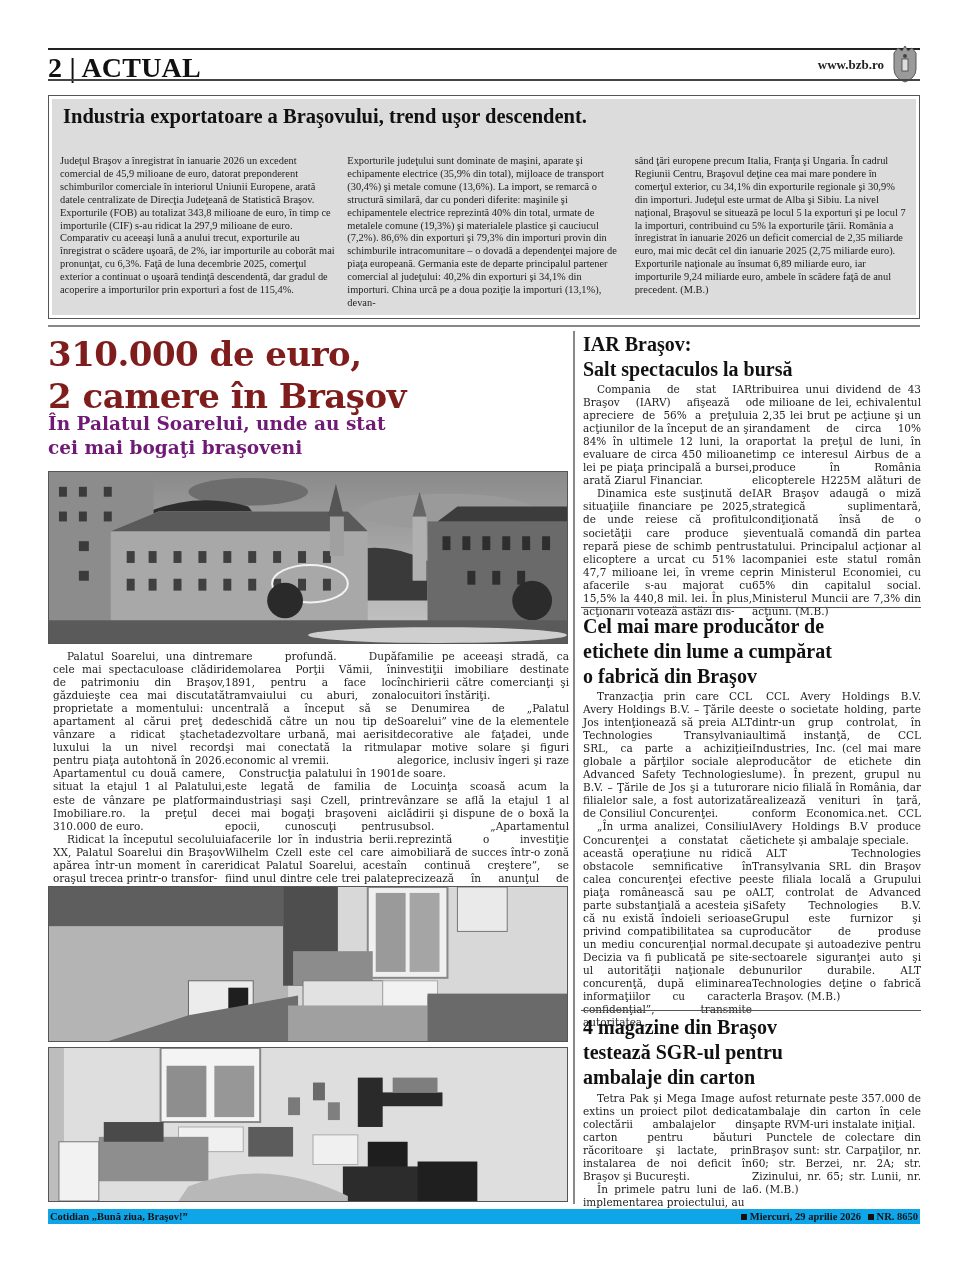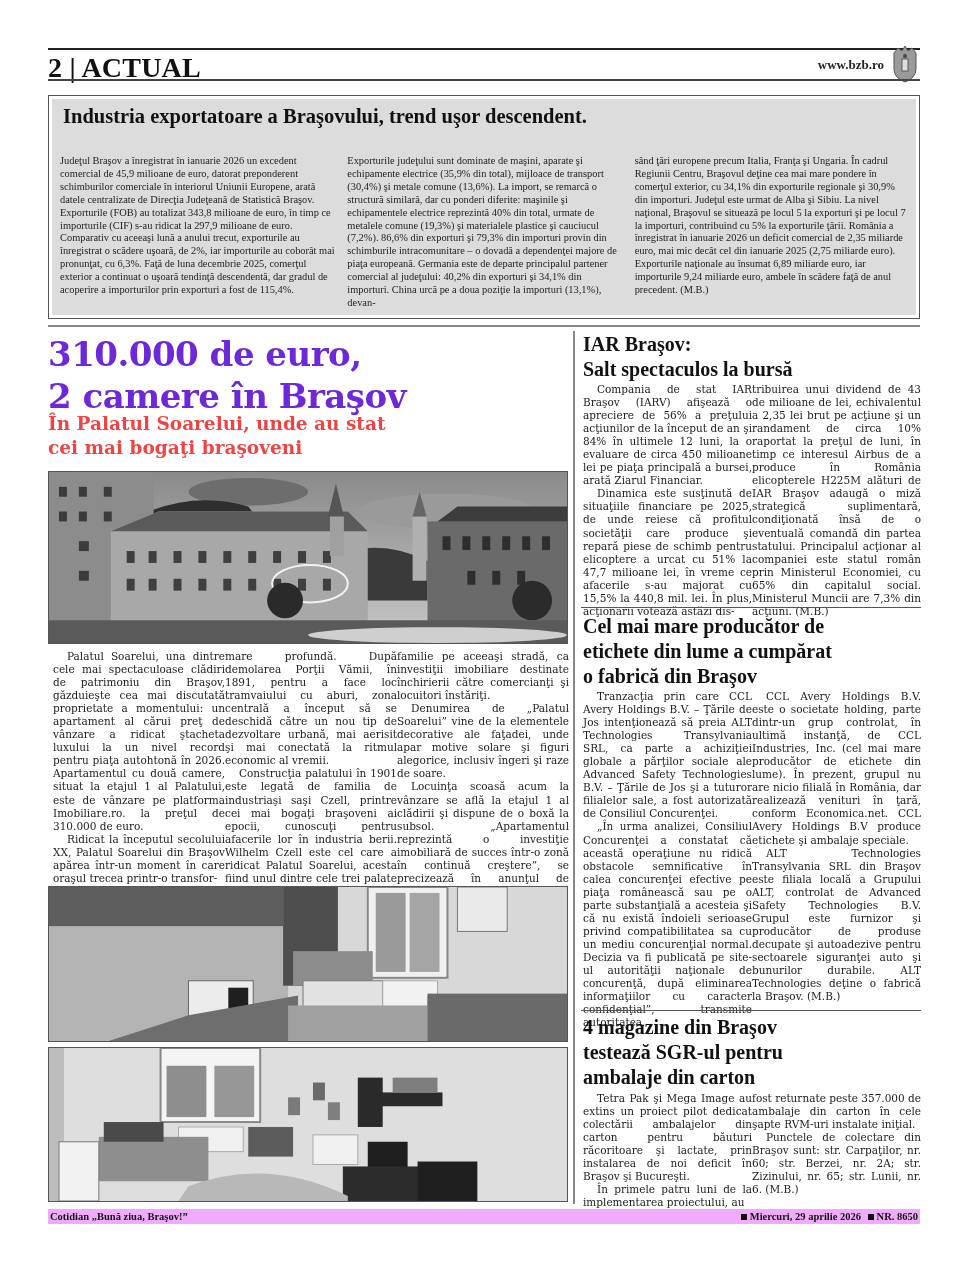--- a/index.html
+++ b/index.html
@@ -15,34 +15,34 @@
 
   .box { position: absolute; left: 48px; top: 95px; width: 872px; height: 224px; border: 1px solid #555; padding: 3px; }
   .box-inner { width: 100%; height: 100%; background: #dcdcdc; position: relative; }
   .box-title { position: absolute; left: 11px; top: 5px; font-family: "Liberation Serif", serif; font-weight: bold; font-size: 20.5px; line-height: 25px; color: #111; }
   .box-cols { position: absolute; left: 8px; top: 56px; width: 850px; display: flex; gap: 12px; }
   .box-col { flex: 1; font-family: "Liberation Serif", serif; font-size: 10.4px; line-height: 12.9px; color: #222; text-align: left; }
 
   .sep-h { position: absolute; height: 2px; background: #888; }
   .sep-v { position: absolute; width: 2px; background: #888; }
 
-  .main-title { position: absolute; left: 48px; top: 333px; font-family: "DejaVu Serif", serif; font-weight: bold; font-size: 34px; line-height: 42px; color: #6d28d9; letter-spacing: -0.5px; }
-  .main-sub { position: absolute; left: 48px; top: 412px; font-family: "DejaVu Serif", serif; font-weight: bold; font-size: 18.5px; line-height: 24px; color: #ef4444; }
+  .main-title { position: absolute; left: 48px; top: 333px; font-family: "DejaVu Serif", serif; font-weight: bold; font-size: 34px; line-height: 42px; color: #7f1d1d; letter-spacing: -0.5px; }
+  .main-sub { position: absolute; left: 48px; top: 412px; font-family: "DejaVu Serif", serif; font-weight: bold; font-size: 18.5px; line-height: 24px; color: #701a75; }
 
   .photo { position: absolute; border: 1px solid #555; overflow: hidden; }
   .photo svg { display: block; width: 100%; height: 100%; }
 
   .art-cols { position: absolute; display: flex; gap: 0; }
   .art-col { flex: 1; font-family: "DejaVu Serif", serif; font-size: 10.5px; line-height: 13.05px; color: #222; text-align: justify; }
   .art-col p { text-indent: 14px; }
   .art-col p.noind { text-indent: 0; }
 
   .side-title { position: absolute; left: 583px; font-family: Liberation Serif, serif; font-weight: bold; font-size: 20px; line-height: 25px; color: #111; }
 
-  .footer { position: absolute; left: 48px; top: 1209px; width: 872px; height: 15px; background: #f0abfc; font-family: "Liberation Serif", serif; font-weight: bold; font-size: 10.5px; line-height: 15px; color: #111; }
+  .footer { position: absolute; left: 48px; top: 1209px; width: 872px; height: 15px; background: #0ea5e9; font-family: "Liberation Serif", serif; font-weight: bold; font-size: 10.5px; line-height: 15px; color: #111; }
   .footer .left { position: absolute; left: 2px; top: 0; }
   .footer .right { position: absolute; right: 2px; top: 0; }
   .sq { display: inline-block; width: 6px; height: 6px; background: #111; margin: 0 3px 1px 0; vertical-align: middle; }
 </style>
 </head>
 <body>
 
 <div class="topline"></div>
 <div class="header">
   <div class="section">2 | ACTUAL</div>

